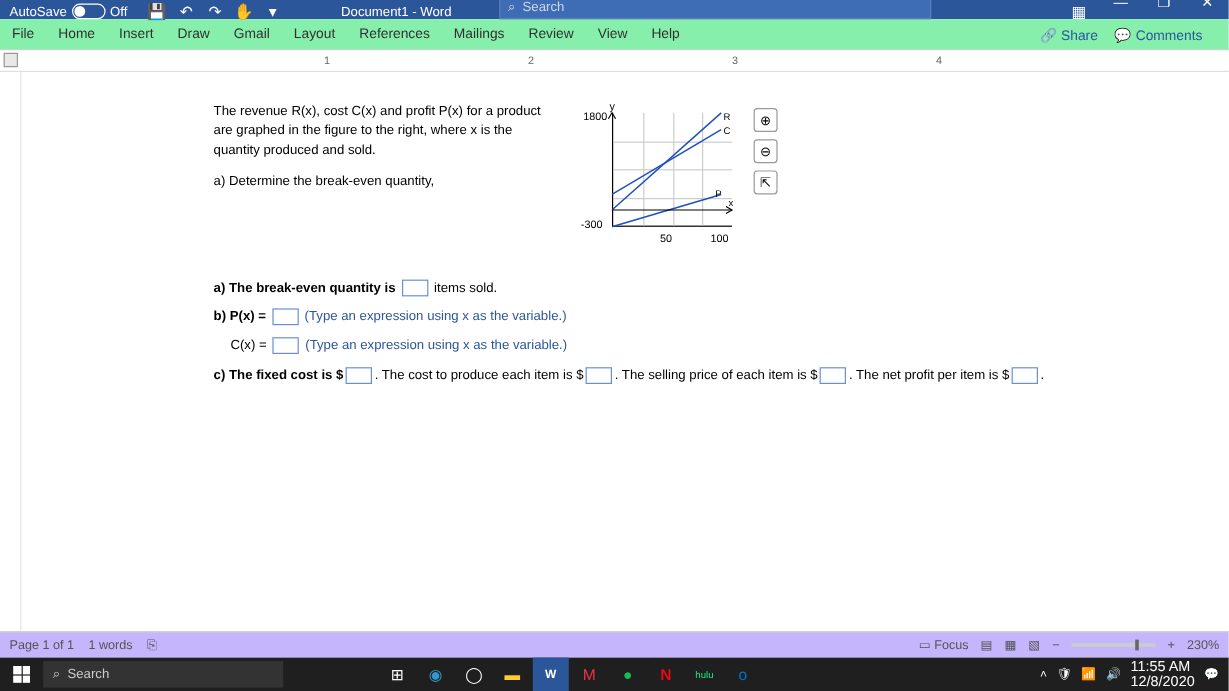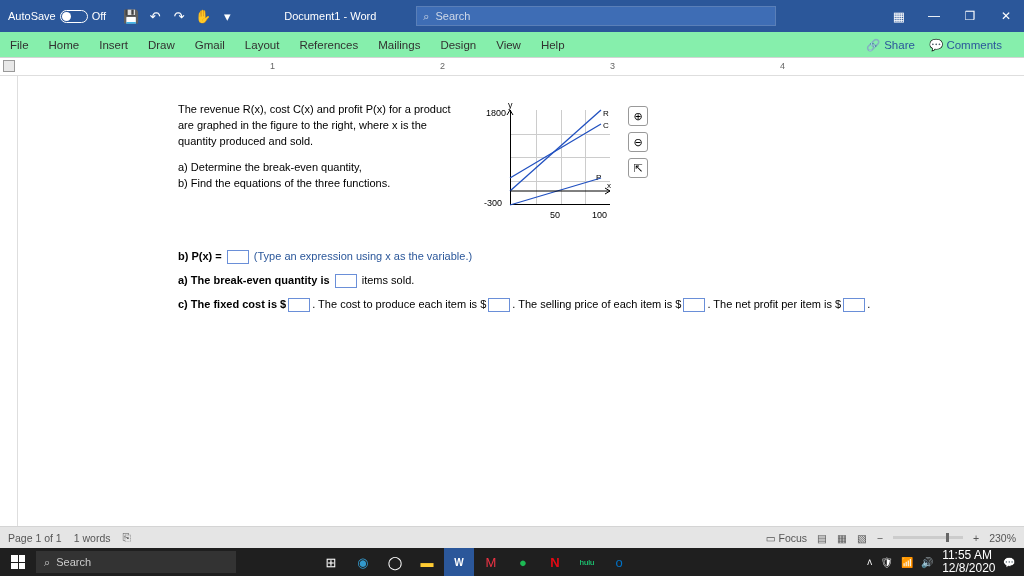--- a/index.html
+++ b/index.html
@@ -1,17 +1,17 @@
 <!DOCTYPE html>
 <html><head>
 <meta charset="utf-8">
 <style>
 *{margin:0;padding:0;box-sizing:border-box;font-family:"Segoe UI",Arial,sans-serif}
 body{width:1024px;height:576px;overflow:hidden;background:#fff;position:relative}
-.titlebar{height:32px;background:#2b579a;color:#fff;display:flex;align-items:center;font-size:11px}
+.titlebar{height:16px;background:#2b579a;color:#fff;display:flex;align-items:flex-end;font-size:11px}
 .autosave{padding:0 8px;display:flex;gap:4px;align-items:center}
 .toggle{width:28px;height:13px;border:1px solid #fff;border-radius:7px;position:relative;background:#2b579a}
 .toggle::after{content:"";position:absolute;left:1px;top:1px;width:9px;height:9px;background:#fff;border-radius:50%}
 .tb-icons{display:flex;gap:10px;padding:0 10px;align-items:center}
 .tb-icon{width:14px;height:14px;display:flex;align-items:center;justify-content:center;font-size:13px}
 .doc-title{flex:0 0 auto;padding:0 40px}
 .searchbox{flex:0 0 360px;height:20px;background:#3e6db5;border:1px solid #5a7fb8;display:flex;align-items:center;padding:0 6px;gap:6px;color:#cfd9e8;font-size:11px}
 .tb-spacer{flex:1}
 .user{padding:0 8px;display:flex;align-items:center;gap:6px}
 .avatar{width:20px;height:20px;border-radius:50%;background:#d64b3a;color:#fff;display:flex;align-items:center;justify-content:center;font-size:9px}
@@ -36,21 +36,21 @@
 .ylabel{position:absolute;left:6px;top:6px;font-size:9px}
 .ylabel2{position:absolute;left:4px;bottom:14px;font-size:9px}
 .xlabel{position:absolute;bottom:2px;font-size:9px}
 .grid{position:absolute;left:30px;top:8px;width:100px;height:95px;border-left:1px solid #000;border-bottom:1px solid #000}
 .gline{position:absolute;background:#ccc}
 .gtools{display:flex;flex-direction:column;gap:6px;padding-top:4px}
 .gtool{width:20px;height:20px;border:1px solid #999;border-radius:3px;display:flex;align-items:center;justify-content:center;font-size:11px;background:#fff}
 .answers{margin-top:22px;font-size:11px;line-height:2.2}
 .ibox{display:inline-block;width:22px;height:14px;border:1px solid #6a8fd8;background:#fff;vertical-align:middle;margin:0 2px}
 .hint{color:#2b579a}
-.statusbar{position:absolute;bottom:28px;left:0;right:0;height:22px;background:#e5e5e5;border-top:1px solid #d4d4d4;display:flex;align-items:center;font-size:10.5px;color:#555;padding:0 8px;gap:12px}
+.statusbar{position:absolute;bottom:28px;left:0;right:0;height:22px;background:#c4b5fd;border-top:1px solid #d4d4d4;display:flex;align-items:center;font-size:10.5px;color:#555;padding:0 8px;gap:12px}
 .sb-right{margin-left:auto;display:flex;align-items:center;gap:10px}
 .gmail-tab{position:absolute;bottom:28px;left:545px;height:20px;width:62px;border:1px solid #bbb;border-bottom:none;background:#fff;font-size:10px;display:flex;align-items:center;justify-content:center;color:#555}
 .taskbar{position:absolute;bottom:0;left:0;right:0;height:28px;background:#1f1f1f;display:flex;align-items:center;color:#fff;font-size:10px}
 .start{width:36px;height:100%;display:flex;align-items:center;justify-content:center}
 .winlogo{width:14px;height:14px;display:grid;grid-template:1fr 1fr/1fr 1fr;gap:1px}
 .winlogo span{background:#fff}
 .tsearch{width:200px;height:22px;background:#333;display:flex;align-items:center;padding:0 8px;gap:6px;color:#ccc;font-size:11px}
 .ticons{display:flex;gap:2px;margin-left:80px}
 .ticon{width:30px;height:28px;display:flex;align-items:center;justify-content:center;font-size:13px}
 .tray{margin-left:auto;display:flex;align-items:center;gap:8px;padding-right:8px}
@@ -91,21 +91,21 @@
 
 <div class="ribbon">
   <div class="tab">File</div>
   <div class="tab">Home</div>
   <div class="tab">Insert</div>
   <div class="tab">Draw</div>
   <div class="tab">Gmail</div>
   <div class="tab">Layout</div>
   <div class="tab">References</div>
   <div class="tab">Mailings</div>
-  <div class="tab">Design</div>
+  <div class="tab">Review</div>
   <div class="tab">View</div>
   <div class="tab">Help</div>
   <div class="rb-right">
     <span>🔗 <span>Share</span></span>
     <span>💬 <span>Comments</span></span>
   </div>
 </div>
 
 <div class="ruler">
   <div class="handle"></div>
@@ -118,21 +118,20 @@
 </div>
 
 <div class="doc-area">
   <div class="vruler"></div>
   <div class="page">
     <div class="problem">
       <div class="ptext">
         <div>The revenue R(x), cost C(x) and profit P(x) for a product are graphed in the figure to the right, where x is the quantity produced and sold.</div>
         <div style="height:10px"></div>
         <div><b>a) Determine the break-even quantity,</b></div>
-        <div><b>b) Find the equations of the three functions.</b></div>
       </div>
       <div class="graphwrap">
         <div class="graph">
           <span class="yaxis-label">y</span>
           <span class="ylabel">1800</span>
           <span class="ylabel2">-300</span>
           <div class="grid">
             <div class="gline" style="left:0;right:0;top:25%;height:1px"></div>
             <div class="gline" style="left:0;right:0;top:50%;height:1px"></div>
             <div class="gline" style="left:0;right:0;top:75%;height:1px"></div>
@@ -157,22 +156,23 @@
         </div>
         <div class="gtools">
           <div class="gtool">⊕</div>
           <div class="gtool">⊖</div>
           <div class="gtool">⇱</div>
         </div>
       </div>
     </div>
 
     <div class="answers">
+      <div><b>a) The break-even quantity is</b> <span class="ibox"></span> <span>items sold.</span></div>
       <div><b>b) P(x) =</b> <span class="ibox"></span> <span class="hint">(Type an expression using x as the variable.)</span></div>
-      <div><b>a) The break-even quantity is</b> <span class="ibox"></span> <span>items sold.</span></div>
+      <div style="padding-left:14px"><span>C(x) =</span> <span class="ibox"></span> <span class="hint">(Type an expression using x as the variable.)</span></div>
       <div><b>c) The fixed cost is $</b><span class="ibox"></span><span>. The cost to produce each item is $</span><span class="ibox"></span><span>. The selling price of each item is $</span><span class="ibox"></span><span>. The net profit per item is $</span><span class="ibox"></span><span>.</span></div>
     </div>
   </div>
 </div>
 
 <div class="gmail-tab">Gmail</div>
 
 <div class="statusbar">
   <span>Page 1 of 1</span>
   <span>1 words</span>

